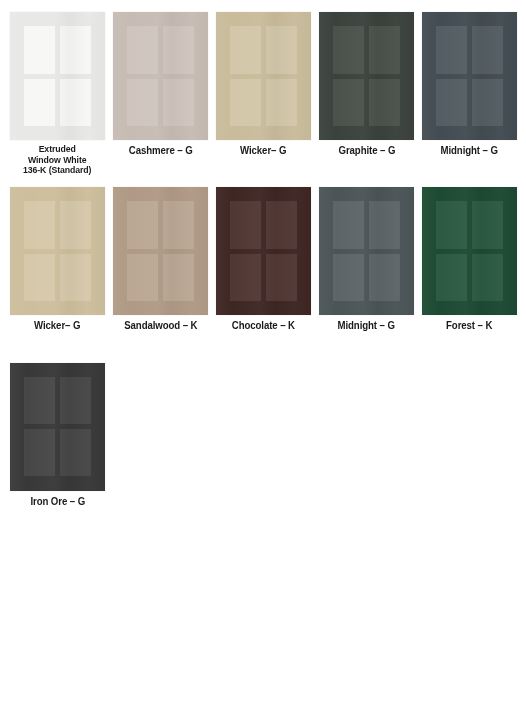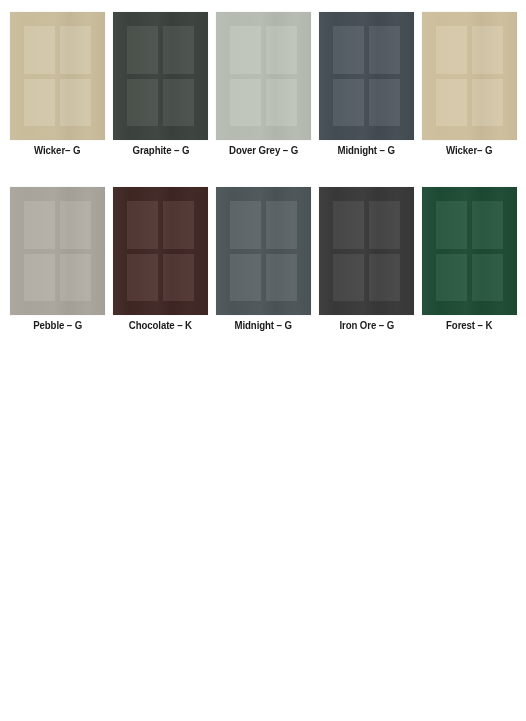--- a/index.html
+++ b/index.html
@@ -90,20 +90,44 @@
     font-size: 9.5px;
     line-height: 10.5px;
     margin-top: 4px;
   }
 </style>
 </head>
 <body>
 
 <div id="swatch-grid" style="background: rgb(255, 255, 255);">
     <div class="swatch-cell">
+      <div class="panel" style="background: rgb(232, 232, 230);">
+        <div class="panes">
+          <div class="pane" style="background: rgb(247, 247, 246);"></div>
+          <div class="pane" style="background: rgb(247, 247, 246);"></div>
+          <div class="pane" style="background: rgb(247, 247, 246);"></div>
+          <div class="pane" style="background: rgb(247, 247, 246);"></div>
+        </div>
+      </div>
+      <div class="caption multiline" style="color: rgb(26, 26, 26);">Extruded
+Window White
+136-K (Standard)</div>
+    </div>
+    <div class="swatch-cell">
+      <div class="panel" style="background: rgb(199, 188, 180);">
+        <div class="panes">
+          <div class="pane" style="background: rgb(207, 197, 190);"></div>
+          <div class="pane" style="background: rgb(207, 197, 190);"></div>
+          <div class="pane" style="background: rgb(207, 197, 190);"></div>
+          <div class="pane" style="background: rgb(207, 197, 190);"></div>
+        </div>
+      </div>
+      <div class="caption" style="color: rgb(26, 26, 26);">Cashmere – G</div>
+    </div>
+    <div class="swatch-cell">
       <div class="panel" style="background: rgb(201, 188, 155);">
         <div class="panes">
           <div class="pane" style="background: rgb(210, 199, 169);"></div>
           <div class="pane" style="background: rgb(210, 199, 169);"></div>
           <div class="pane" style="background: rgb(210, 199, 169);"></div>
           <div class="pane" style="background: rgb(210, 199, 169);"></div>
         </div>
       </div>
       <div class="caption" style="color: rgb(26, 26, 26);">Wicker– G</div>
     </div>
@@ -112,31 +136,20 @@
         <div class="panes">
           <div class="pane" style="background: rgb(75, 82, 76);"></div>
           <div class="pane" style="background: rgb(75, 82, 76);"></div>
           <div class="pane" style="background: rgb(75, 82, 76);"></div>
           <div class="pane" style="background: rgb(75, 82, 76);"></div>
         </div>
       </div>
       <div class="caption" style="color: rgb(26, 26, 26);">Graphite – G</div>
     </div>
     <div class="swatch-cell">
-      <div class="panel" style="background: rgb(181, 187, 177);">
-        <div class="panes">
-          <div class="pane" style="background: rgb(191, 197, 187);"></div>
-          <div class="pane" style="background: rgb(191, 197, 187);"></div>
-          <div class="pane" style="background: rgb(191, 197, 187);"></div>
-          <div class="pane" style="background: rgb(191, 197, 187);"></div>
-        </div>
-      </div>
-      <div class="caption" style="color: rgb(26, 26, 26);">Dover Grey – G</div>
-    </div>
-    <div class="swatch-cell">
       <div class="panel" style="background: rgb(67, 76, 82);">
         <div class="panes">
           <div class="pane" style="background: rgb(84, 93, 99);"></div>
           <div class="pane" style="background: rgb(84, 93, 99);"></div>
           <div class="pane" style="background: rgb(84, 93, 99);"></div>
           <div class="pane" style="background: rgb(84, 93, 99);"></div>
         </div>
       </div>
       <div class="caption" style="color: rgb(26, 26, 26);">Midnight – G</div>
     </div>
@@ -145,29 +158,29 @@
         <div class="panes">
           <div class="pane" style="background: rgb(214, 201, 170);"></div>
           <div class="pane" style="background: rgb(214, 201, 170);"></div>
           <div class="pane" style="background: rgb(214, 201, 170);"></div>
           <div class="pane" style="background: rgb(214, 201, 170);"></div>
         </div>
       </div>
       <div class="caption" style="color: rgb(26, 26, 26);">Wicker– G</div>
     </div>
     <div class="swatch-cell">
-      <div class="panel" style="background: rgb(168, 164, 155);">
-        <div class="panes">
-          <div class="pane" style="background: rgb(179, 175, 166);"></div>
-          <div class="pane" style="background: rgb(179, 175, 166);"></div>
-          <div class="pane" style="background: rgb(179, 175, 166);"></div>
-          <div class="pane" style="background: rgb(179, 175, 166);"></div>
-        </div>
-      </div>
-      <div class="caption" style="color: rgb(26, 26, 26);">Pebble – G</div>
+      <div class="panel" style="background: rgb(176, 154, 134);">
+        <div class="panes">
+          <div class="pane" style="background: rgb(187, 167, 148);"></div>
+          <div class="pane" style="background: rgb(187, 167, 148);"></div>
+          <div class="pane" style="background: rgb(187, 167, 148);"></div>
+          <div class="pane" style="background: rgb(187, 167, 148);"></div>
+        </div>
+      </div>
+      <div class="caption" style="color: rgb(26, 26, 26);">Sandalwood – K</div>
     </div>
     <div class="swatch-cell">
       <div class="panel" style="background: rgb(62, 38, 35);">
         <div class="panes">
           <div class="pane" style="background: rgb(82, 56, 52);"></div>
           <div class="pane" style="background: rgb(82, 56, 52);"></div>
           <div class="pane" style="background: rgb(82, 56, 52);"></div>
           <div class="pane" style="background: rgb(82, 56, 52);"></div>
         </div>
       </div>
@@ -178,34 +191,34 @@
         <div class="panes">
           <div class="pane" style="background: rgb(93, 101, 105);"></div>
           <div class="pane" style="background: rgb(93, 101, 105);"></div>
           <div class="pane" style="background: rgb(93, 101, 105);"></div>
           <div class="pane" style="background: rgb(93, 101, 105);"></div>
         </div>
       </div>
       <div class="caption" style="color: rgb(26, 26, 26);">Midnight – G</div>
     </div>
     <div class="swatch-cell">
+      <div class="panel" style="background: rgb(29, 74, 51);">
+        <div class="panes">
+          <div class="pane" style="background: rgb(44, 90, 66);"></div>
+          <div class="pane" style="background: rgb(44, 90, 66);"></div>
+          <div class="pane" style="background: rgb(44, 90, 66);"></div>
+          <div class="pane" style="background: rgb(44, 90, 66);"></div>
+        </div>
+      </div>
+      <div class="caption" style="color: rgb(26, 26, 26);">Forest – K</div>
+    </div>
+    <div class="swatch-cell">
       <div class="panel" style="background: rgb(56, 56, 56);">
         <div class="panes">
           <div class="pane" style="background: rgb(71, 71, 71);"></div>
           <div class="pane" style="background: rgb(71, 71, 71);"></div>
           <div class="pane" style="background: rgb(71, 71, 71);"></div>
           <div class="pane" style="background: rgb(71, 71, 71);"></div>
         </div>
       </div>
       <div class="caption" style="color: rgb(26, 26, 26);">Iron Ore – G</div>
     </div>
-    <div class="swatch-cell">
-      <div class="panel" style="background: rgb(29, 74, 51);">
-        <div class="panes">
-          <div class="pane" style="background: rgb(44, 90, 66);"></div>
-          <div class="pane" style="background: rgb(44, 90, 66);"></div>
-          <div class="pane" style="background: rgb(44, 90, 66);"></div>
-          <div class="pane" style="background: rgb(44, 90, 66);"></div>
-        </div>
-      </div>
-      <div class="caption" style="color: rgb(26, 26, 26);">Forest – K</div>
-    </div>
   </div>
 
 </body></html>

